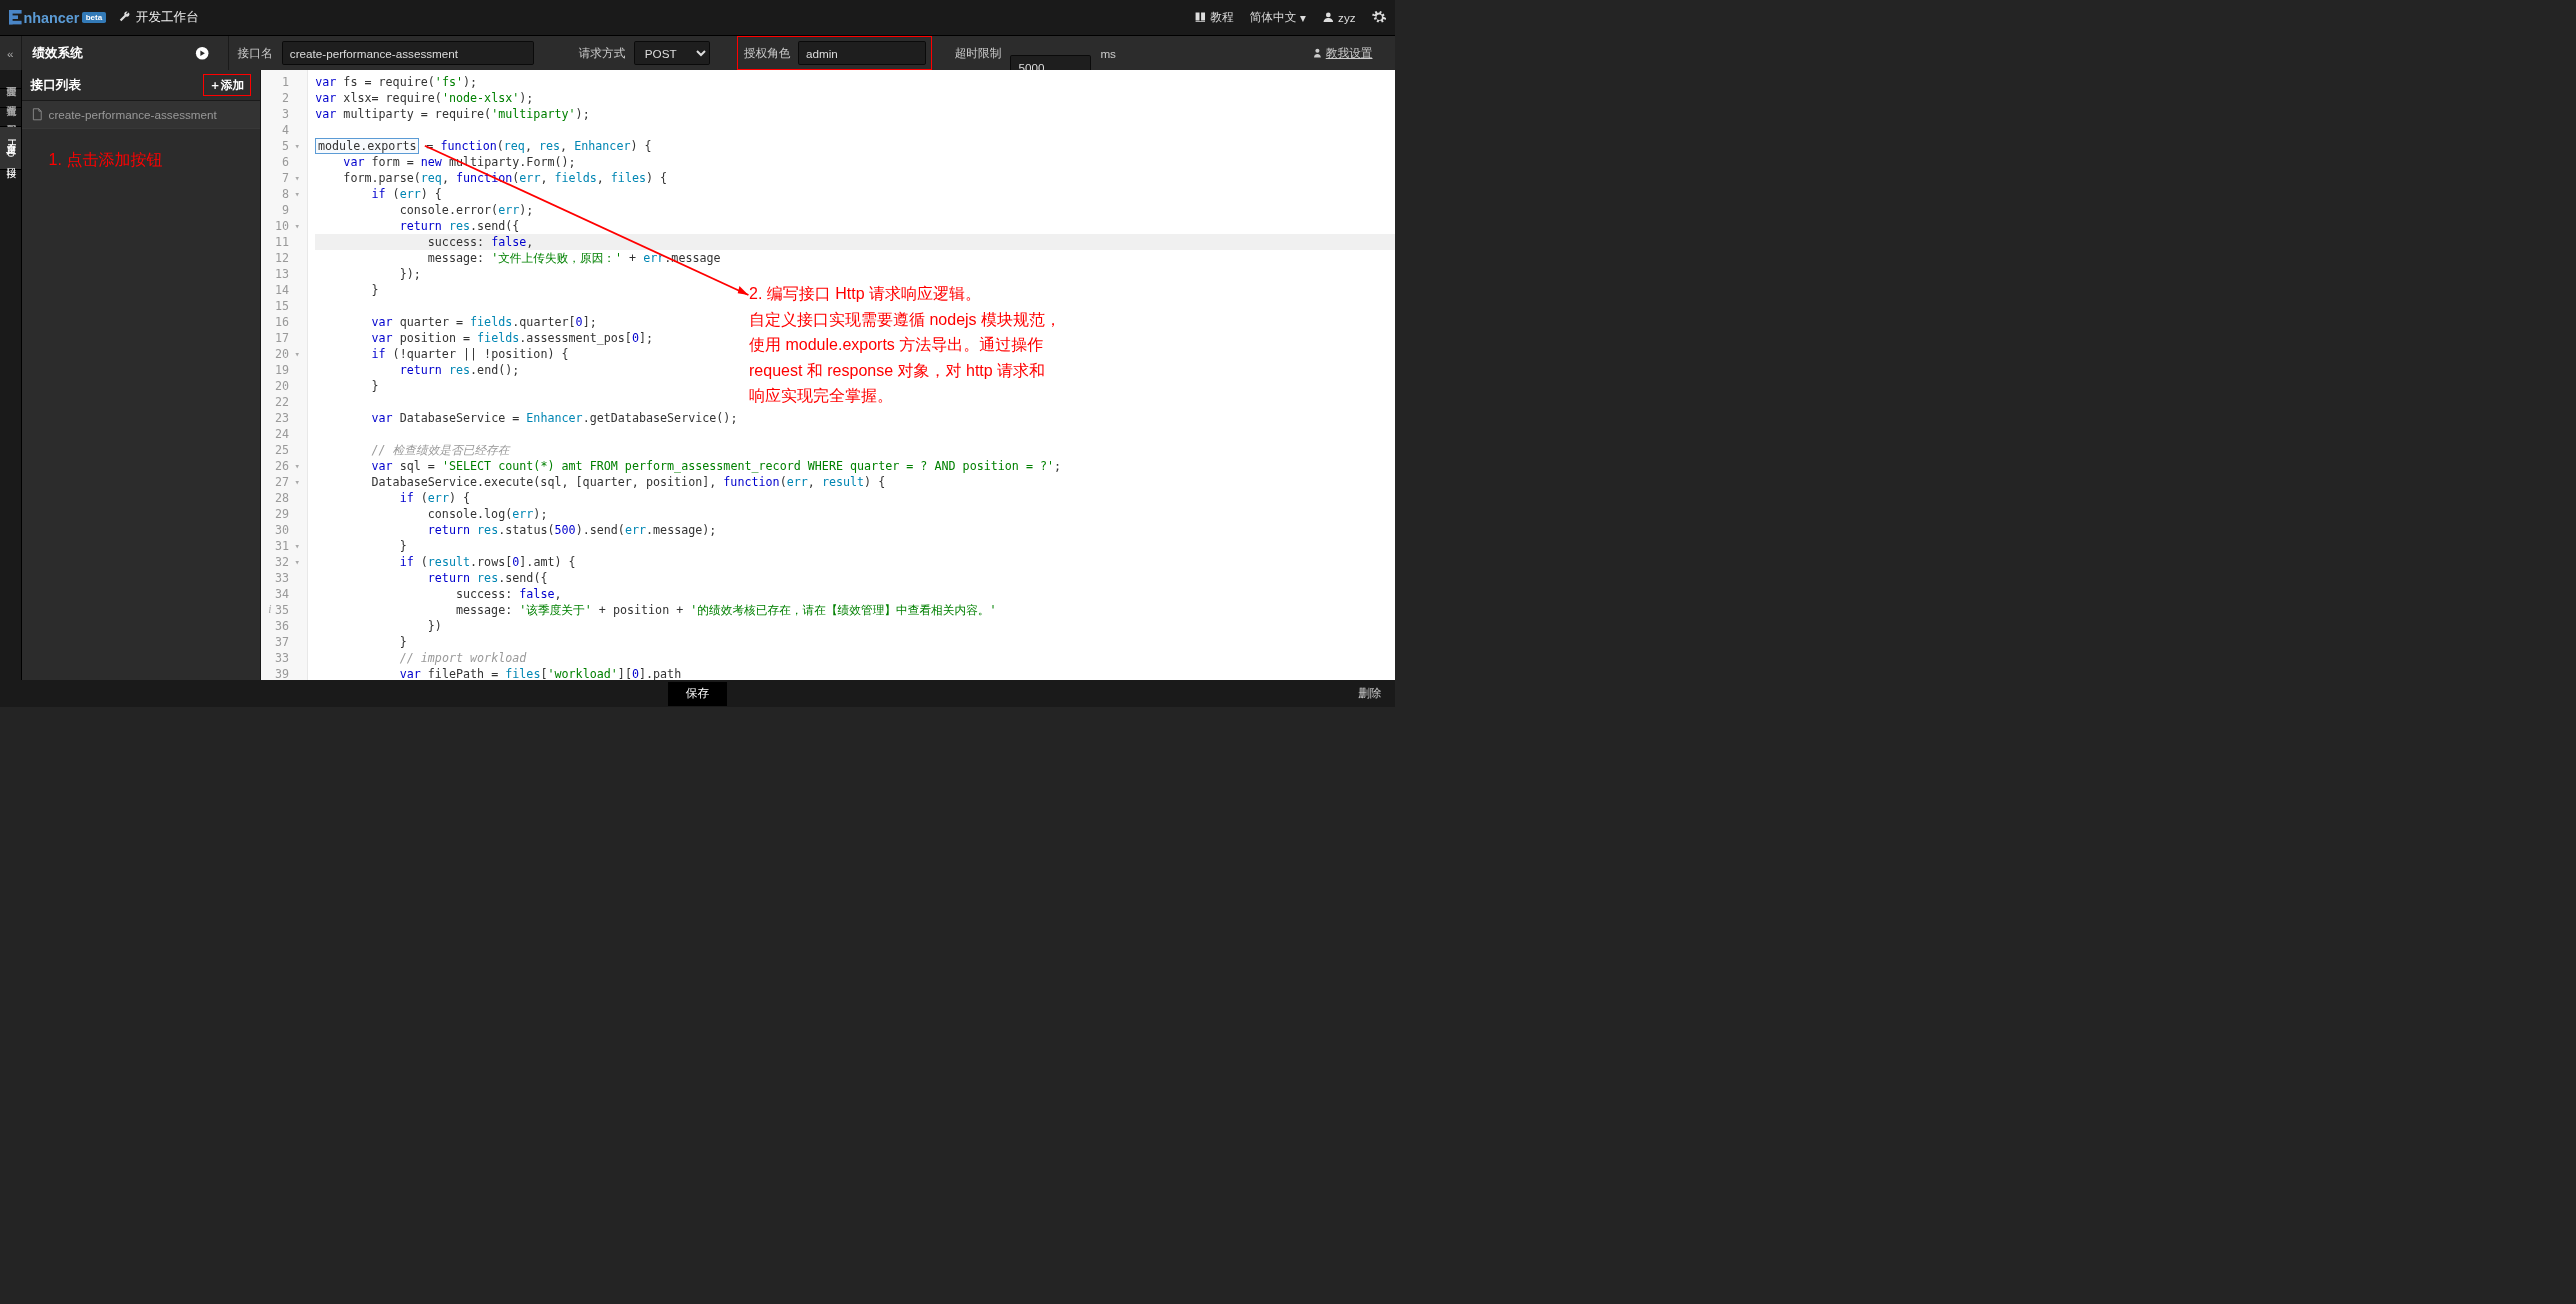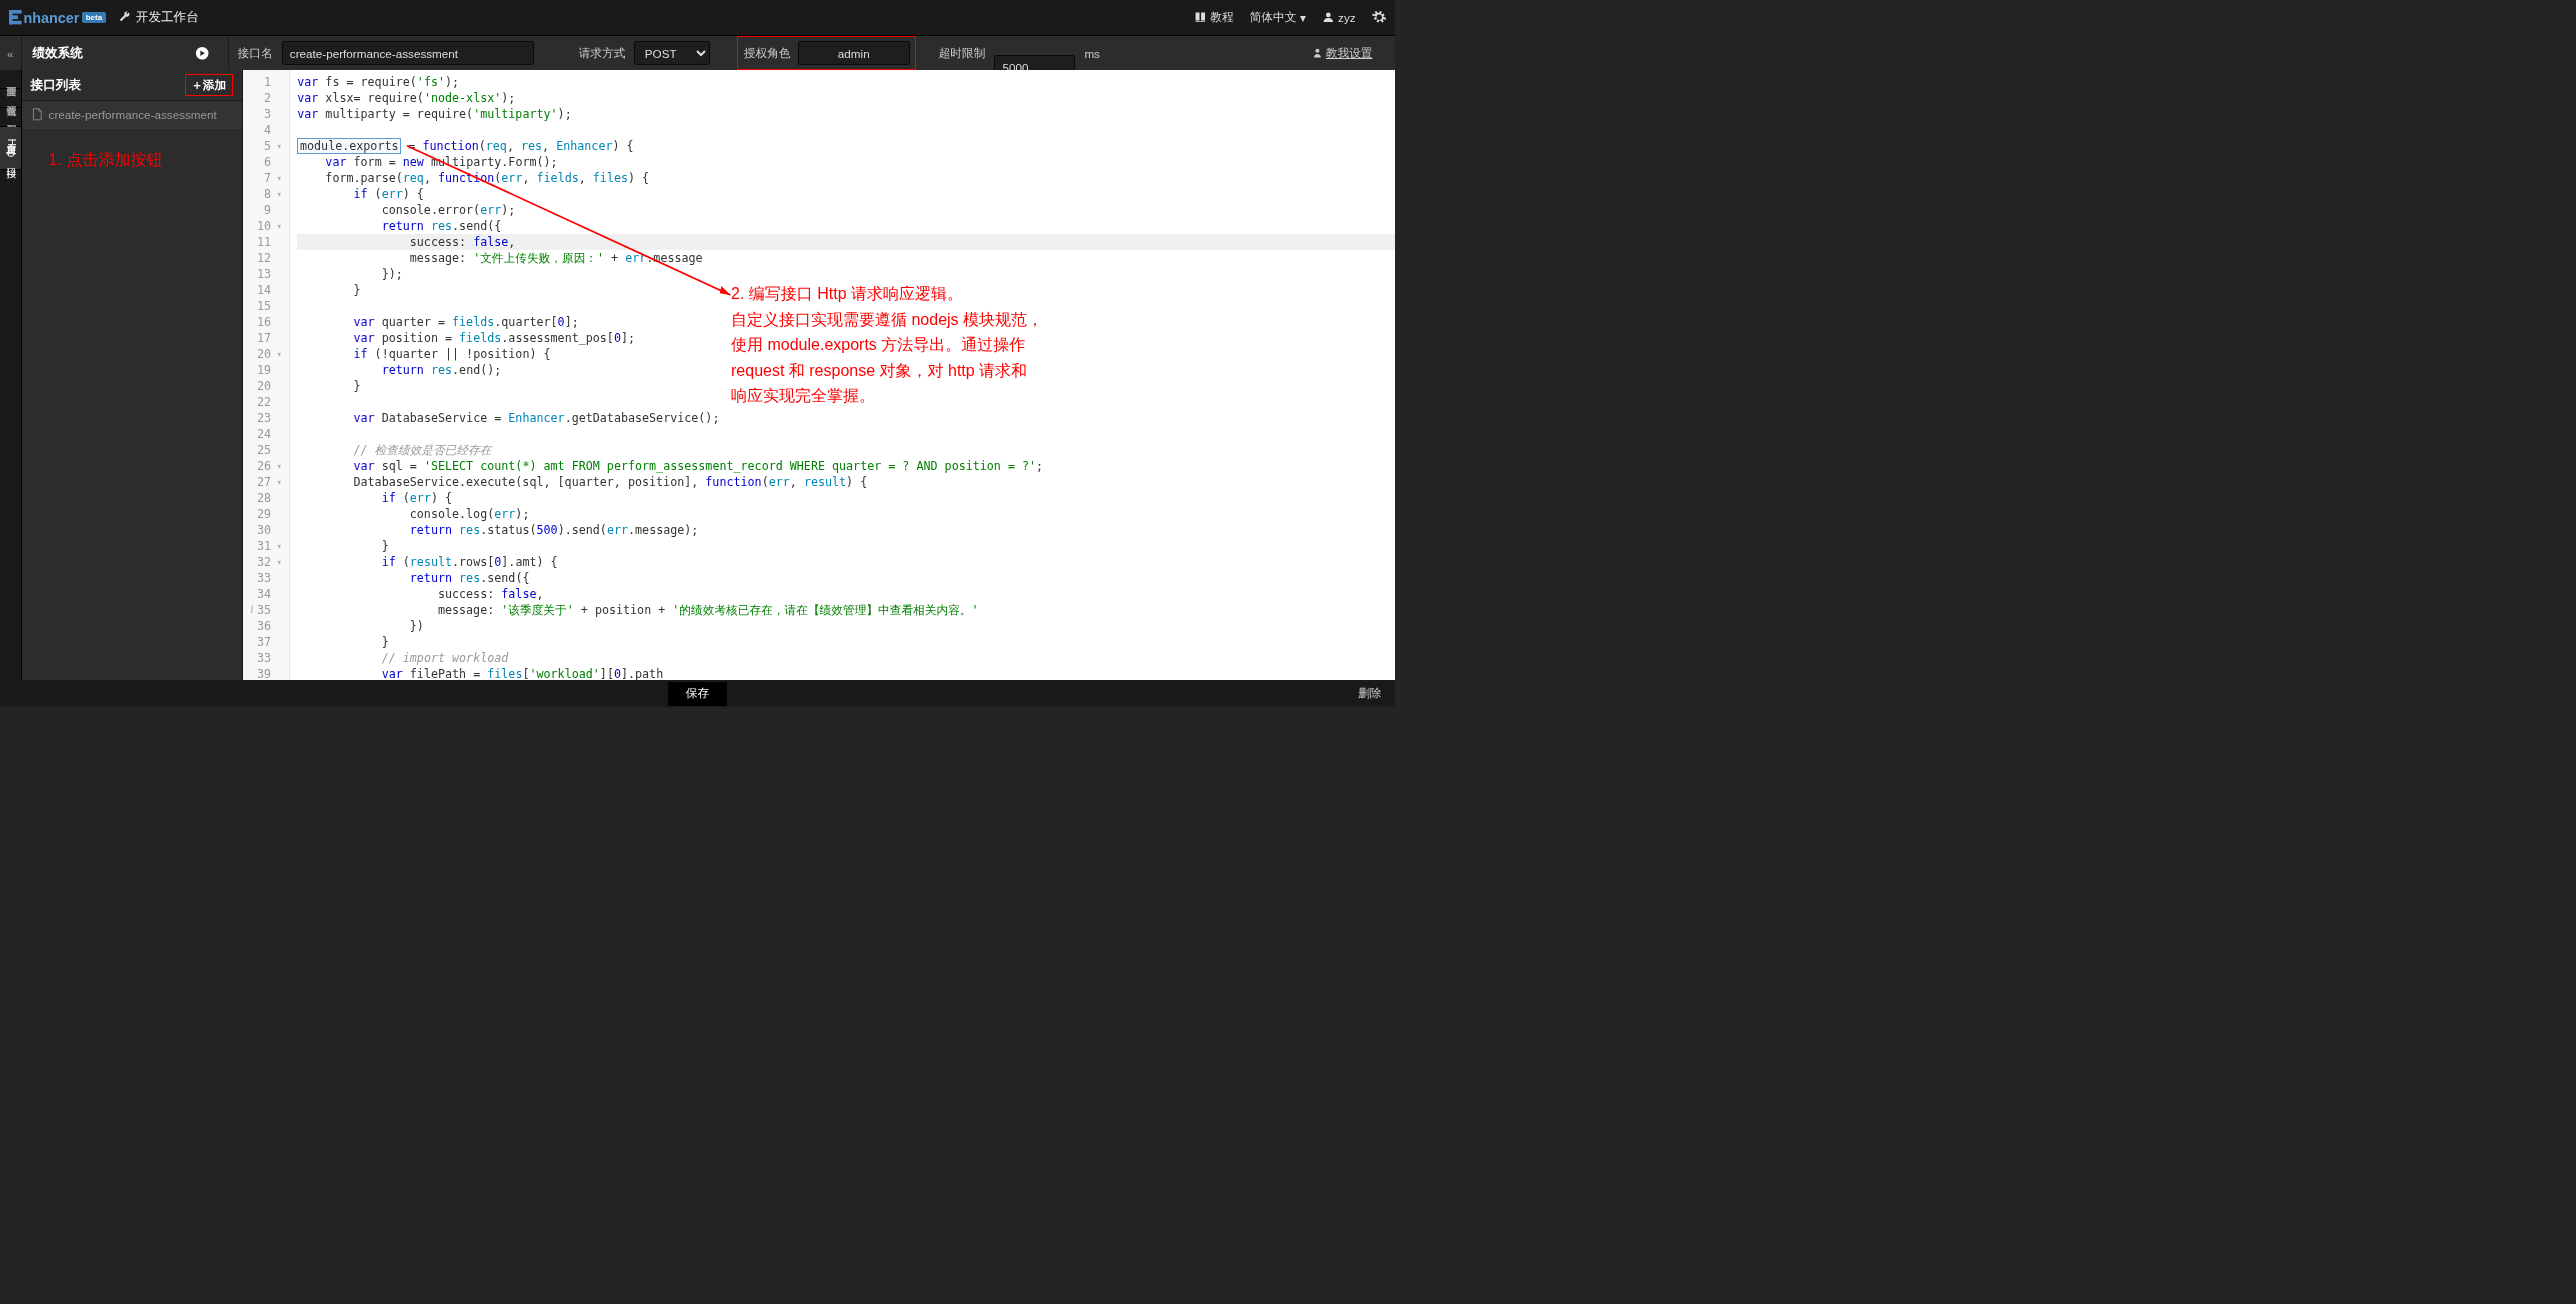--- a/index.html
+++ b/index.html
@@ -77,21 +77,21 @@
   padding: 9px 2.7px;
   color: #aaa;
   font-size: 10px;
   cursor: pointer;
   border-bottom: 0.9px solid #000;
   text-align: center;
 }
 .vtab.active { background: #333; color: #fff; }
 
 .sidebar {
-  width: 221px;
+  width: 239px;
   background: #2c2c2c;
   border-right: 0.9px solid #1a1a1a;
   display: flex;
   flex-direction: column;
 }
 .sidebar-header {
   height: 31px;
   display: flex;
   align-items: center;
   padding: 0 9px;
@@ -249,21 +249,21 @@
     <span class="form-label">接口名</span>
     <input class="form-input" style="width: 252px;" value="create-performance-assessment">
     <span style="width:27px"></span>
     <span class="form-label">请求方式</span>
     <select class="form-select" style="width:76px">
       <option>POST</option>
     </select>
     <span style="width:9px"></span>
     <span class="red-box" style="display:flex;align-items:center;gap:7.2px;padding:3.6px 5.4px;">
       <span class="form-label">授权角色</span>
-      <input class="form-input" style="width: 112px; text-align: center;" value="admin">
+      <input class="form-input" style="width: 128px;" value="admin">
     </span>
     <span style="width:4.5px"></span>
     <span class="form-label">超时限制</span>
     <input class="form-input" style="width: 81px; margin-top: 28px;" value="5000">
     <span class="form-label">ms</span>
     <a class="teach-link">
       <span>
         <svg width="10.8" height="10.8" viewBox="0 0 16 16" fill="#ccc">
             <circle cx="8" cy="4" r="3"></circle>
             <path d="M3 14c0-3 2-5 5-5s5 2 5 5z"></path>

